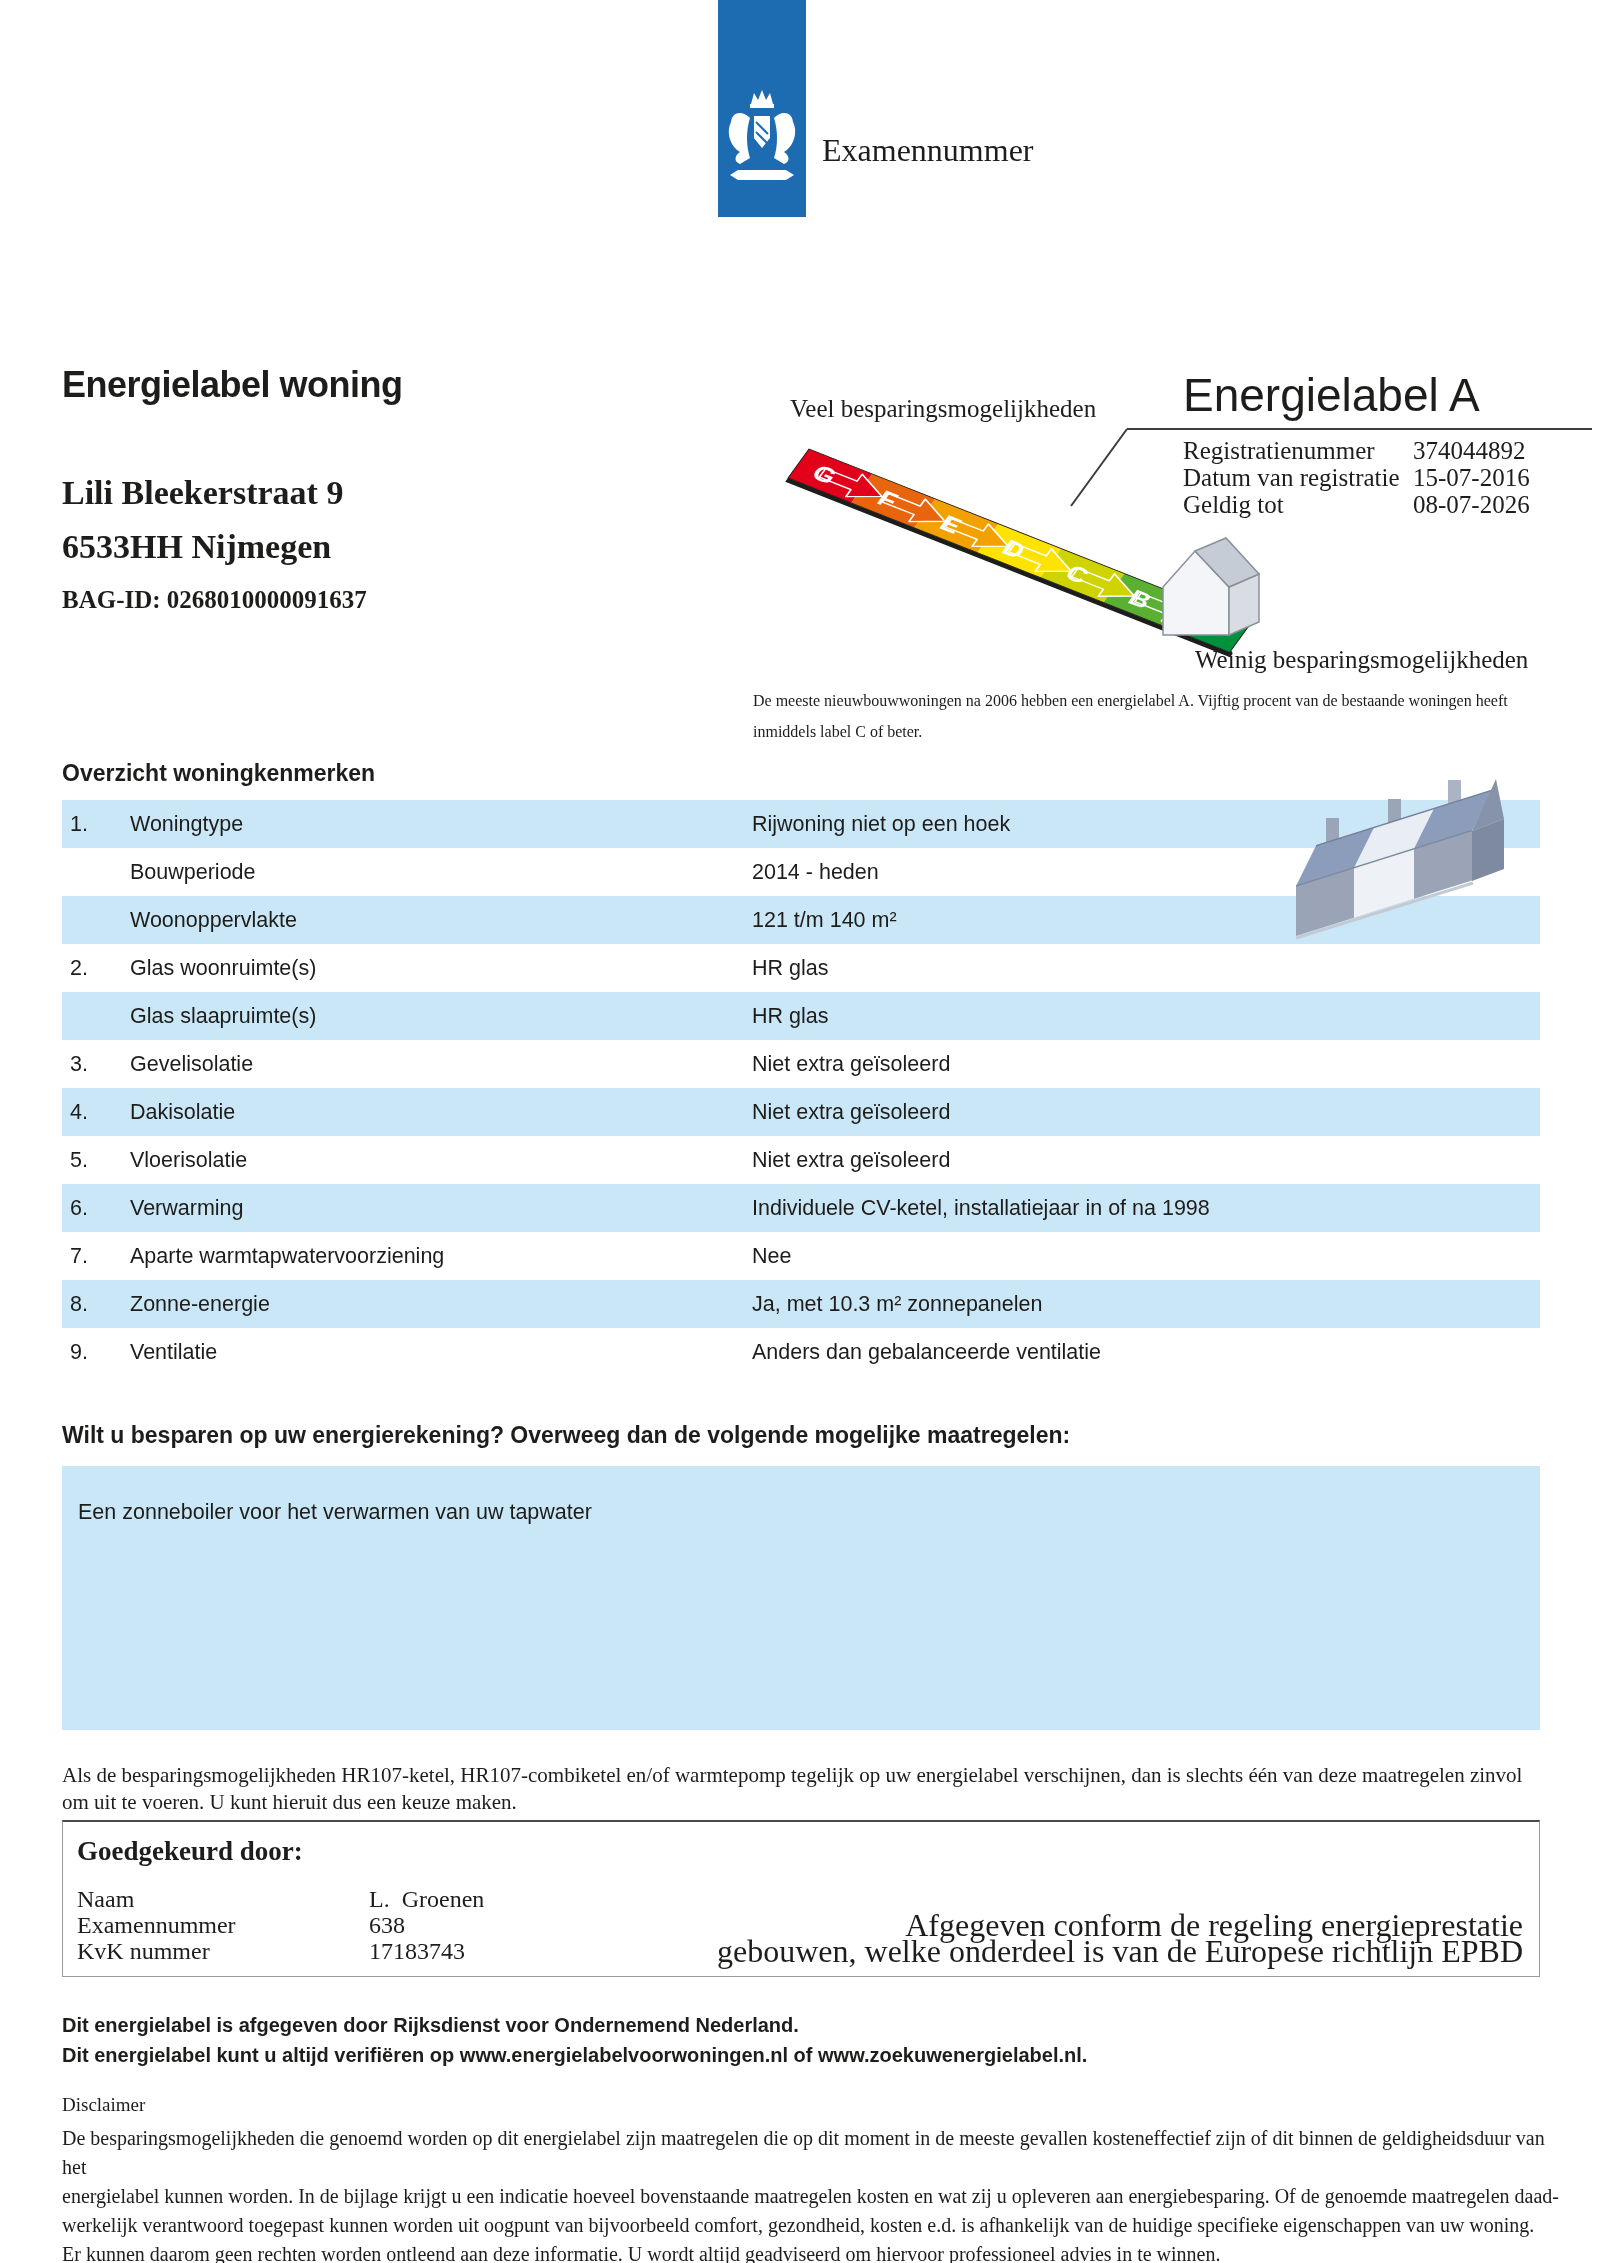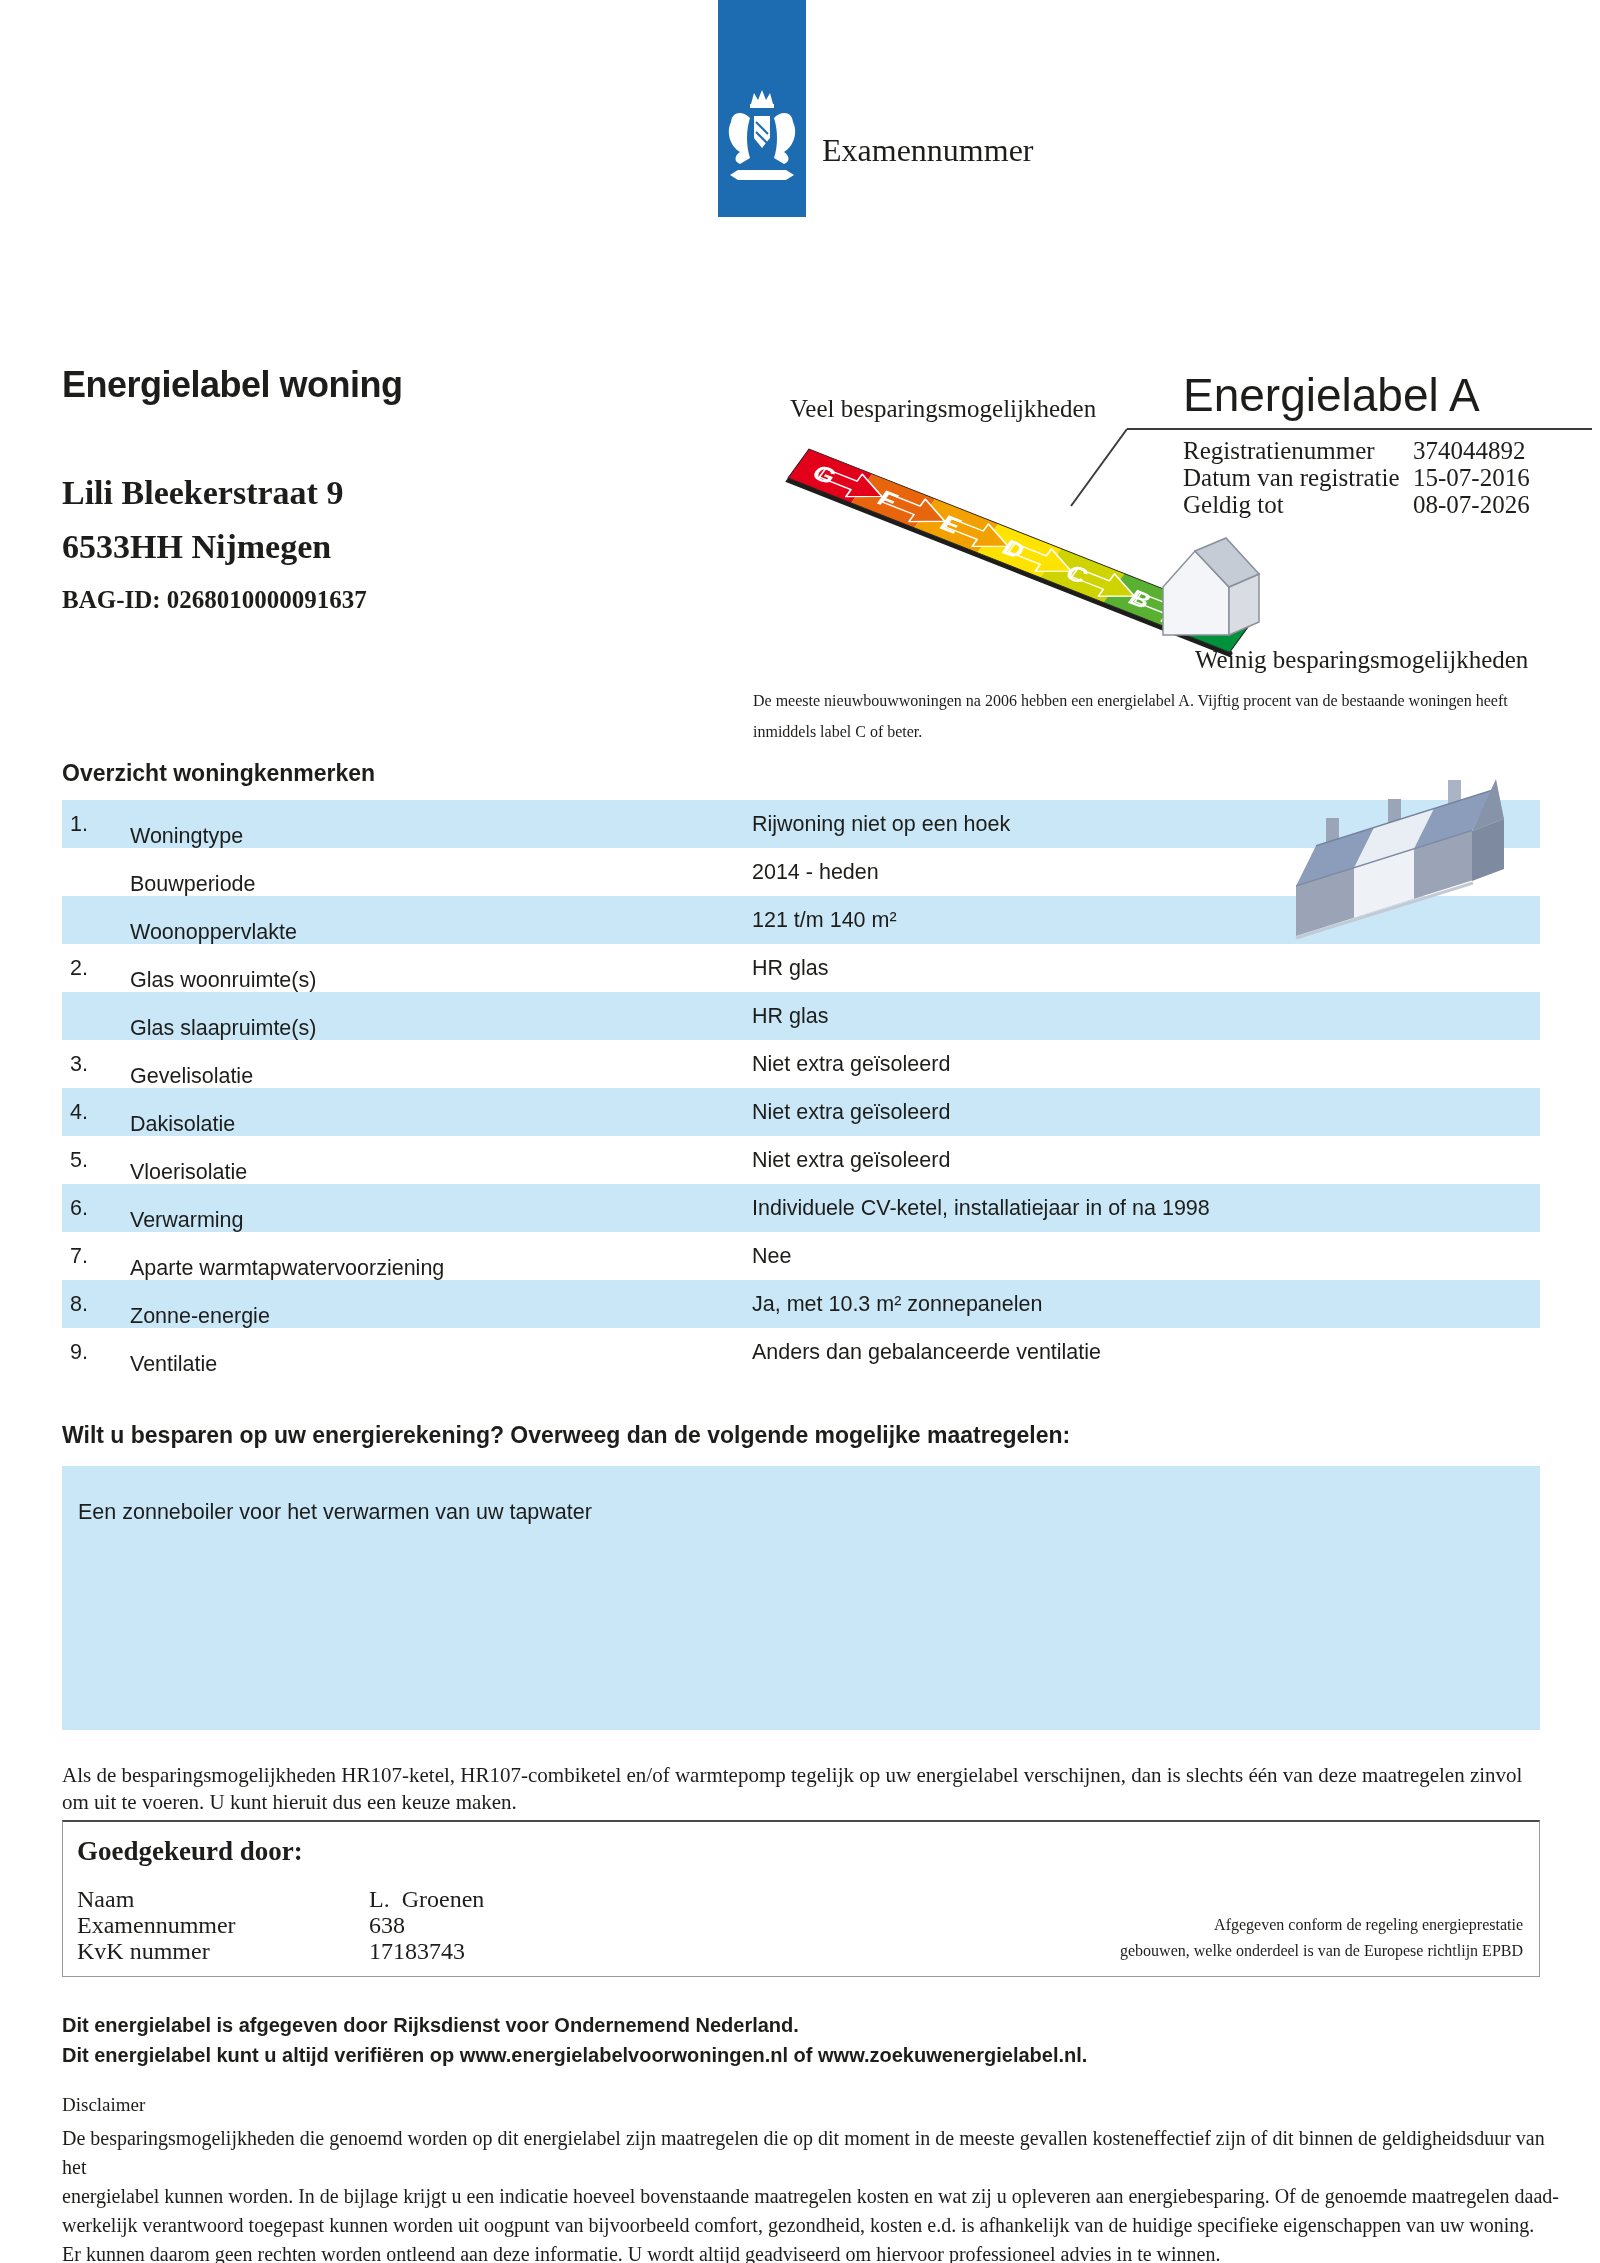--- a/index.html
+++ b/index.html
@@ -31,39 +31,39 @@
 
   .scale-svg{left:0;top:0;pointer-events:none;}
   .scale-letter{font-family:"Liberation Sans",sans-serif;font-weight:700;fill:#ffffff;font-size:40px;}
 
   
   .tbl-heading{left:62px;top:760px;font-size:23px;font-weight:700;}
   .tbl{left:62px;top:800px;width:1478px;}
   .t-row{position:relative;height:48px;font-size:21.5px;}
   .t-row.shaded{background:#cae7f7;}
   .t-num{position:absolute;left:8px;top:0;line-height:48px;}
-  .t-label{position:absolute;left:68px;top:12px;line-height:48px;text-align:center;}
+  .t-label{position:absolute;left:68px;top:0;line-height:48px;text-align:center;}
   .t-value{position:absolute;left:690px;top:0;line-height:48px;}
   .houses-svg{left:1282px;top:772px;pointer-events:none;}
 
   
   .meas-heading{left:62px;top:1422px;font-size:23px;font-weight:700;}
   .meas-box{left:62px;top:1466px;width:1478px;height:264px;background:#cae7f7;}
   .meas-item{position:absolute;left:16px;top:34px;font-size:21.5px;}
   .meas-note{left:62px;top:1762px;width:1484px;font-size:21px;line-height:27px;}
 
   
   .ap-box{left:62px;top:1820px;width:1476px;height:154px;background:#fff;
           border:1px solid #9a9a9a;border-top:2px solid #4a4a4a;}
   .ap-heading{position:absolute;left:14px;top:14px;font-size:27px;font-weight:700;font-family:"Liberation Serif",serif;}
   .ap-fields{position:absolute;left:14px;top:64px;font-size:24px;line-height:26px;font-family:"Liberation Serif",serif;}
   .ap-row{display:flex;}
   .ap-label{width:292px;}
   .ap-value{white-space:pre;}
-  .ap-conform{position:absolute;right:16px;top:90px;text-align:right;font-size:16px;line-height:26px;font-family:"Liberation Serif",serif;}
+  .ap-conform{position:absolute;right:16px;top:90px;text-align:right;font-size:32px;line-height:26px;font-family:"Liberation Serif",serif;}
 
   
   .foot-bold{left:62px;top:2010px;font-size:20px;font-weight:700;line-height:30px;}
   .disc-heading{left:62px;top:2094px;font-size:19px;}
   .disclaimer{left:62px;top:2124px;width:1504px;font-size:20px;line-height:29px;}
 </style>
 </head>
 <body>
 
 <div class="page">

